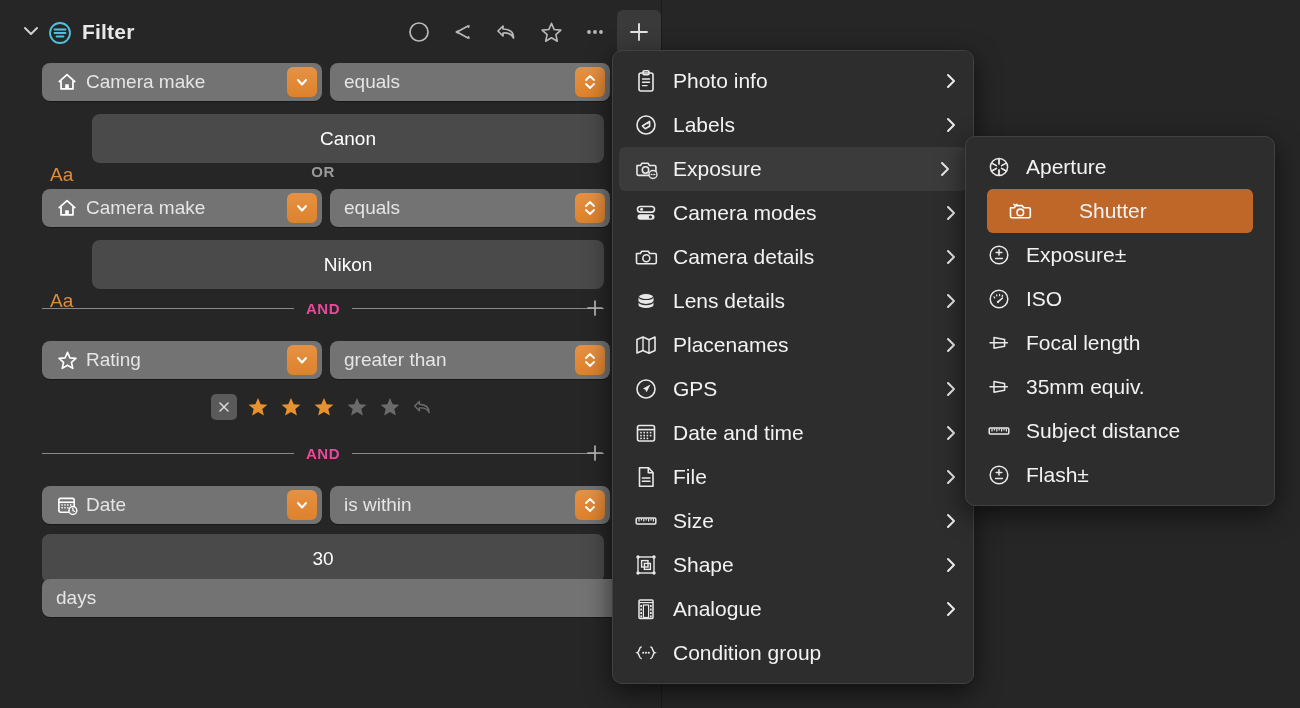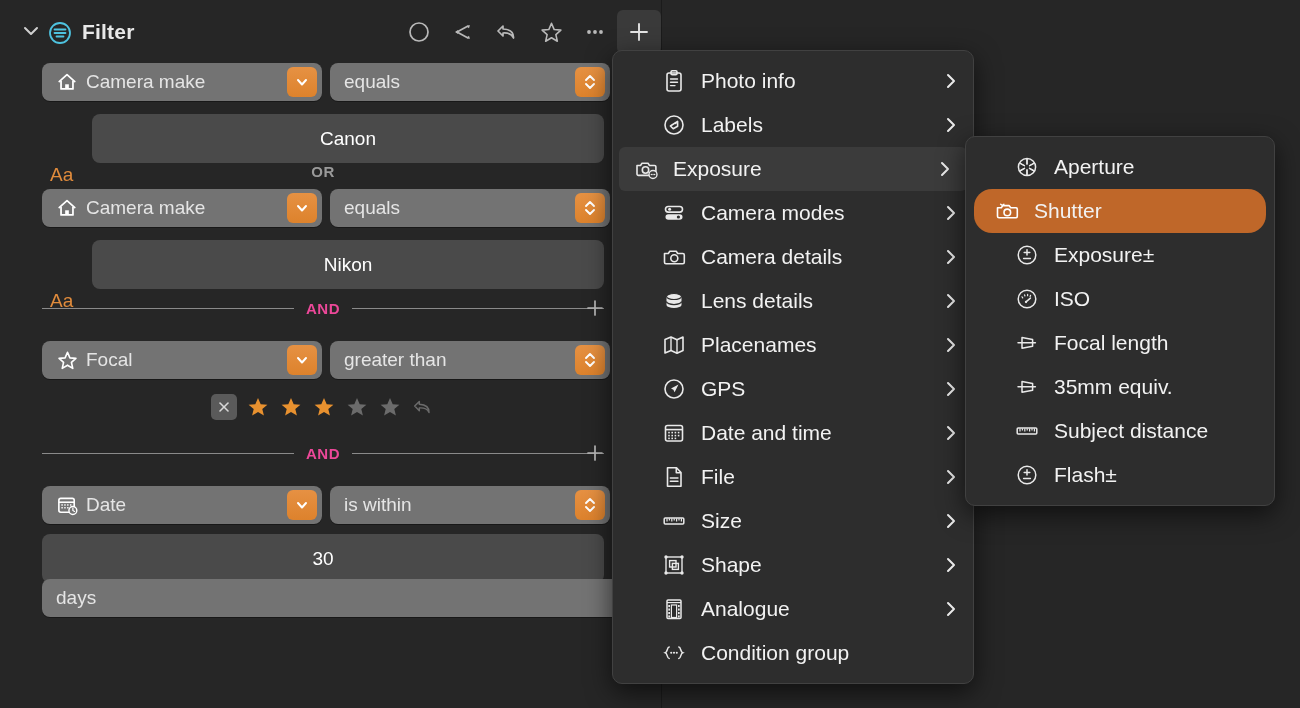--- a/index.html
+++ b/index.html
@@ -112,35 +112,35 @@
     position: absolute; background: #2d2d2d; border-radius: 10px;
     border: 1px solid #414141;
     box-shadow: 0 8px 26px rgba(0,0,0,.6);
     padding: 8px 0;
   }
   #menu-primary { left: 612px; top: 50px; width: 362px; }
   #menu-sub { left: 965px; top: 136px; width: 310px; }
 
   .menu-item {
     height: 44px; display: flex; align-items: center;
-    padding: 0 14px 0 18px; position: relative; margin-left: 28px;
+    padding: 0 14px 0 18px; position: relative;
   }
   .menu-item .mi-ico {
     width: 30px; height: 30px; display: flex; align-items: center; justify-content: center;
     flex: 0 0 30px;
   }
   .menu-item .mi-label {
     color: #f2f2f2; font-size: 21px; margin-left: 12px; white-space: nowrap;
   }
   .menu-item .mi-chev {
     margin-left: auto; width: 16px; height: 18px; display: flex; align-items: center; justify-content: center;
   }
   .menu-item.hovered { background: #3b3b3b; }
   #menu-primary .menu-item.hovered { margin: 0 6px; padding-left: 12px; border-radius: 6px; }
-  .menu-item.selected { background: #bf6729; margin: 0 8px; border-radius: 18px; padding-left: 10px; }
+  .menu-item.selected { background: #bf6729; margin: 0 21px; border-radius: 6px; padding-left: 10px; gap: 32px; }
   #menu-sub .menu-item { padding-left: 18px; }
 
   svg { display: block; }
 </style>
 </head>
 <body>
 
 <div id="root">
 
   <div class="panel-divider d1"></div>
@@ -288,21 +288,21 @@
       </span>
     </div>
 
     <div class="cond-row" style="top:341px;">
       <div class="pill field">
         <span class="pill-ico">
           <svg width="23" height="23" viewBox="0 0 24 24">
             <path d="M12 3.4 L14.5 9.3 L20.8 9.8 L16.1 14 L17.5 20.2 L12 16.9 L6.5 20.2 L7.9 14 L3.2 9.8 L9.5 9.3 Z" fill="none" stroke="#fff" stroke-width="1.7" stroke-linejoin="round"></path>
           </svg>
         </span>
-        <span class="pill-label">Focal</span>
+        <span class="pill-label">Rating</span>
         <span class="orange-btn">
           <svg width="16" height="16" viewBox="0 0 16 16">
             <path d="M4 6 L8 10.5 L12 6" fill="none" stroke="#fff" stroke-width="2" stroke-linecap="round" stroke-linejoin="round"></path>
           </svg>
         </span>
       </div>
       <div class="pill op">
         <span class="pill-label">greater than</span>
         <span class="orange-btn">
           <svg width="16" height="18" viewBox="0 0 16 18">

